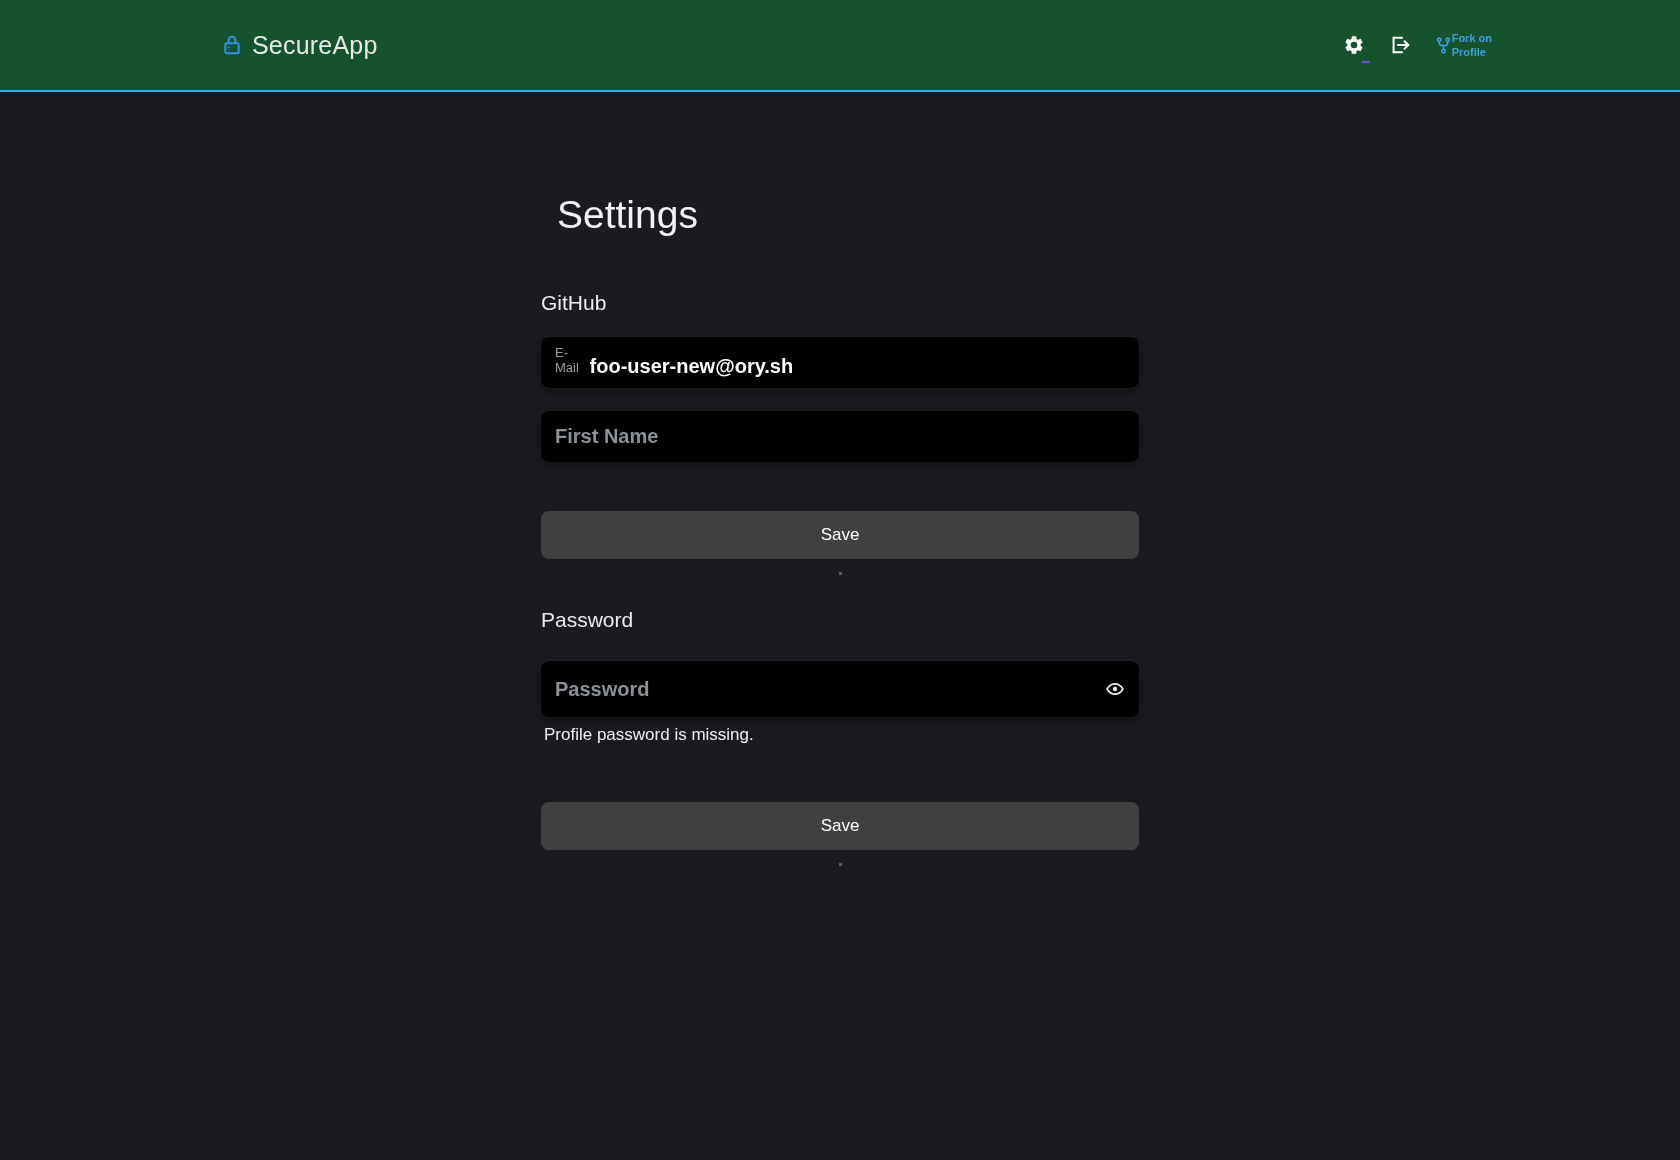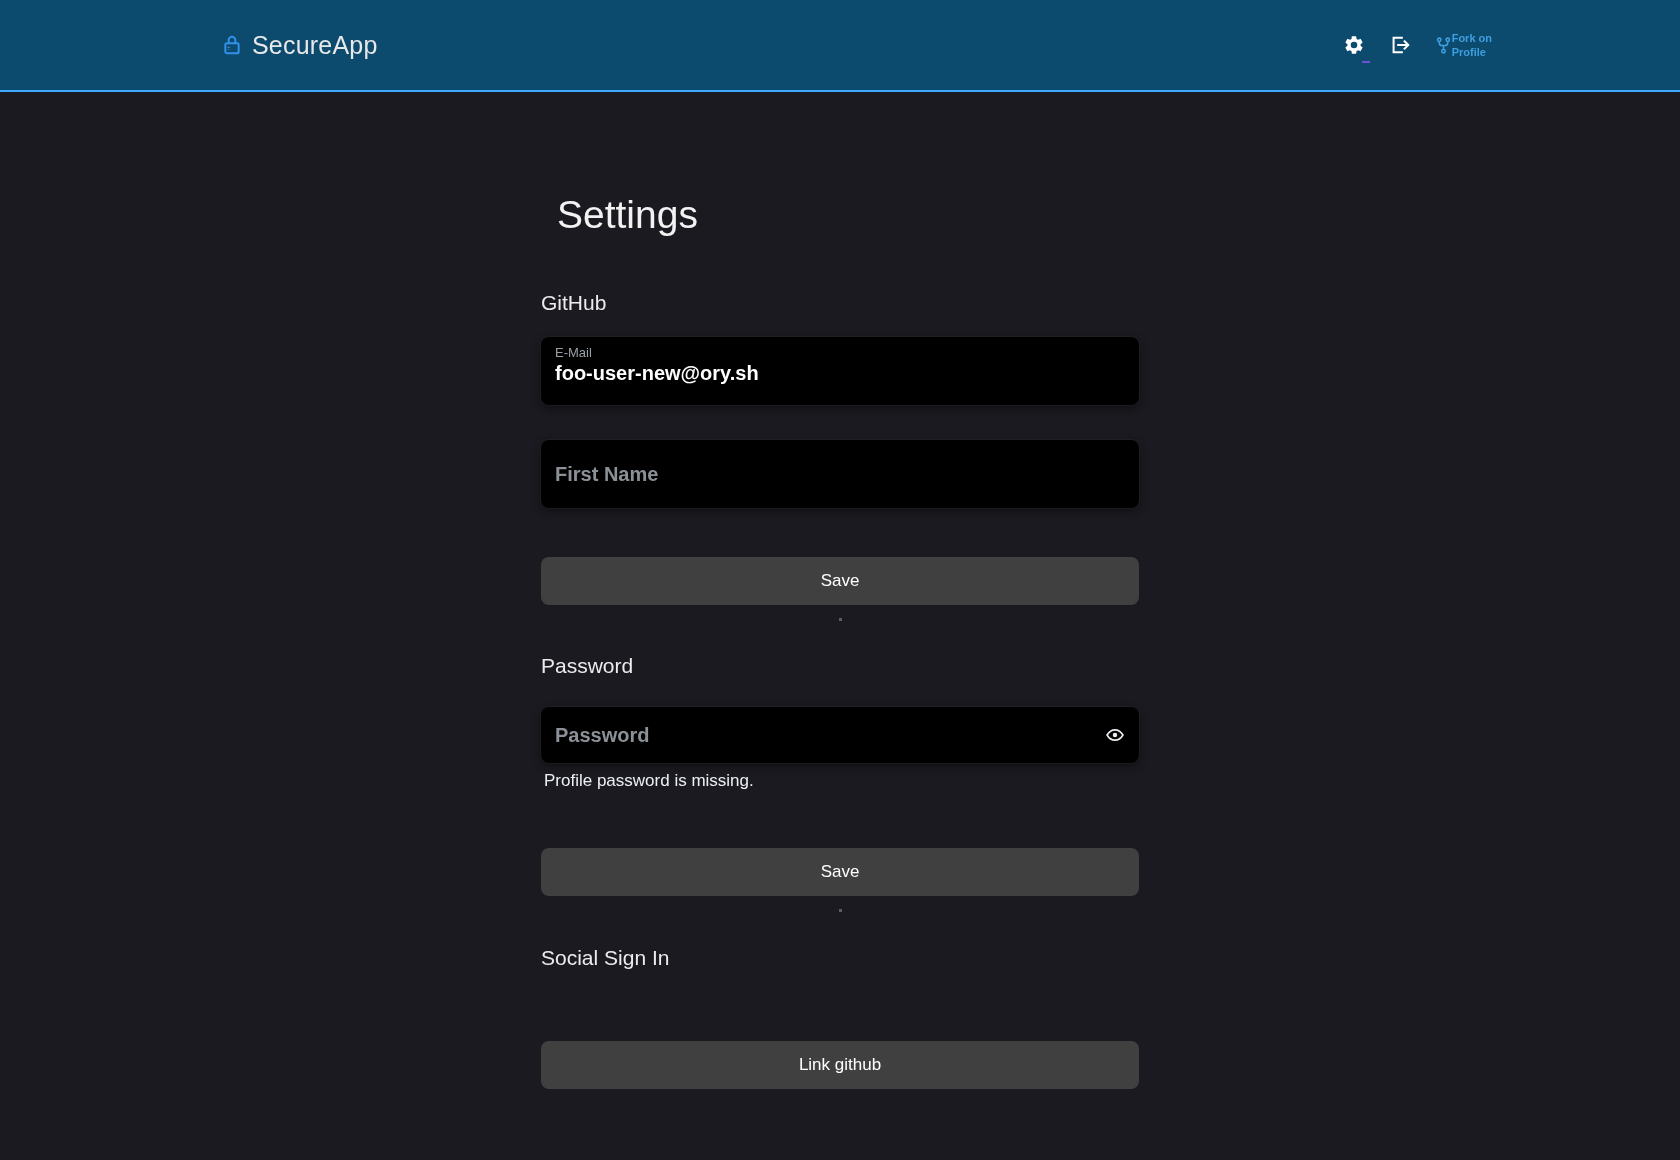--- a/index.html
+++ b/index.html
@@ -8,21 +8,21 @@
     width: 1680px; height: 1160px;
     background: #1a1a20;
     font-family: "Liberation Sans", sans-serif;
     color: #ececec;
     overflow: hidden;
   }
 
   
   .app-header {
     height: 92px;
-    background: #0c4a6e;
+    background: #14532d;
     border-bottom: 2px solid #3da9fc;
     display: flex; align-items: center; justify-content: space-between;
     padding: 0 188px 0 222px;
   }
   .brand { display: flex; align-items: center; gap: 10px; }
   .brand-title { font-size: 25px; color: #e8e8e8; letter-spacing: 0.2px; }
   .header-actions { display: flex; align-items: center; gap: 24px; }
   .icon-btn {
     background: none; border: none; padding: 0; cursor: pointer;
     display: flex; align-items: center; justify-content: center;
@@ -49,24 +49,24 @@
   .section-heading {
     margin: 0;
     font-size: 21px; font-weight: 400; line-height: 25px;
     color: #ececec;
   }
   .profile-heading { margin-bottom: 22px; }
 
   .field {
     background: #000;
     border-radius: 8px;
-    height: 68px;
-    margin-bottom: 35px;
+    height: 51px;
+    margin-bottom: 23px;
     padding: 0 14px;
-    display: flex; flex-direction: column; justify-content: center;
+    display: flex; justify-content: center;
     box-shadow: 0 0 0 1px rgba(255,255,255,0.035), 0 3px 10px rgba(0,0,0,0.45);
   }
   .field input {
     background: transparent; border: none; outline: none;
     color: #fff; font-size: 20px; font-family: inherit;
     width: 100%; padding: 0; font-weight: bold;
   }
   .field input::placeholder { color: #8b9197; }
   .field.with-label { justify-content: flex-start; padding-top: 8px; }
   .field-label { font-size: 13px; color: #9aa0a6; margin-bottom: 2px; }
@@ -192,18 +192,13 @@
 
     <div class="error-message">Profile password is missing.</div>
 
     <button class="btn-primary password-save">Save</button>
 
     <div class="msg-dot-row">
       <span class="msg-dot"></span>
     </div>
   </section>
 
-  <section>
-    <h2 class="section-heading social-heading">Social Sign In</h2>
-
-    <button class="btn-primary link-github">Link github</button>
-  </section>
 </main>
 
 </body></html>

